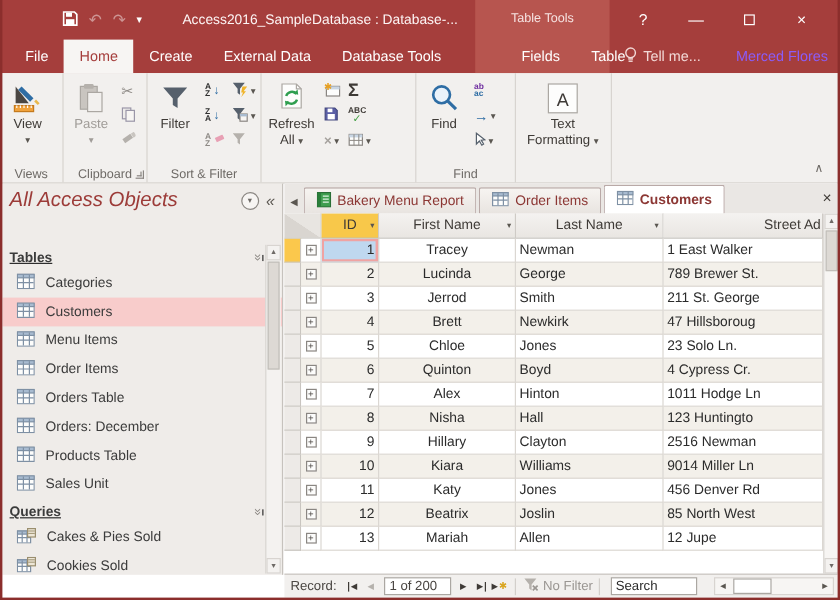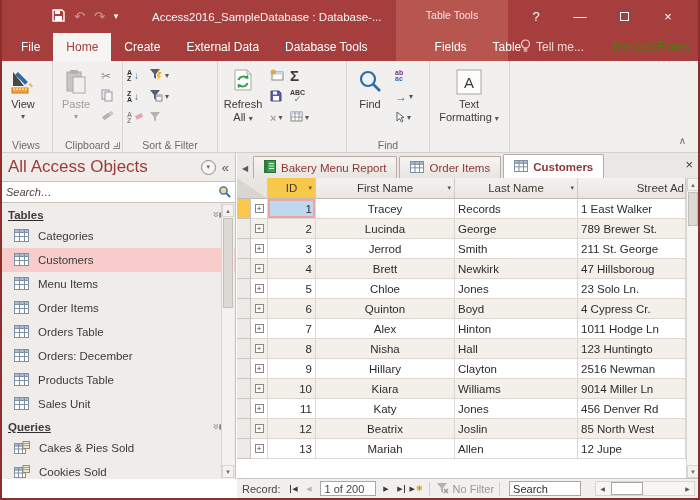--- a/index.html
+++ b/index.html
@@ -26,21 +26,21 @@
   .win-title{position:absolute;left:152px;top:0;height:33px;display:flex;align-items:center;font-size:11.5px;color:#FDF5F5;white-space:nowrap;}
   .ctx-title{position:absolute;left:396px;top:0;width:112px;height:30px;display:flex;align-items:center;justify-content:center;font-size:10.5px;color:#F6E3E2;}
   .winbtns{position:absolute;right:10px;top:0;height:33px;display:flex;align-items:center;gap:0;}
   .winbtn{width:44px;height:33px;display:flex;align-items:center;justify-content:center;color:#fff;font-size:13px;cursor:default;}
   .winbtn .maxbox{width:9px;height:9px;border:1px solid #fff;display:inline-block;}
   .tabrow{position:absolute;left:0;top:33px;width:700px;height:28px;display:flex;align-items:stretch;color:#fff;}
   .rtab{padding:0 13px;display:flex;align-items:center;font-size:12px;white-space:nowrap;cursor:default;text-align:center;}
   .rtab.active{background:#F7F5F3;color:var(--red);}
   .rtab.ctx1{margin-left:41px;}
   .tellme{position:absolute;left:520px;top:33px;height:28px;display:flex;align-items:center;gap:5px;color:#F2D8D6;font-size:12px;}
-  .account{position:absolute;right:10px;top:33px;height:28px;display:flex;align-items:center;color:#4d7c0f;font-size:12px;}
+  .account{position:absolute;right:10px;top:33px;height:28px;display:flex;align-items:center;color:#8b5cf6;font-size:12px;}
 
   
   .ribbon{position:absolute;left:0;top:61px;width:700px;height:92px;background:var(--ribbonbg);border-bottom:1px solid #D3CFCB;display:flex;}
   .rgroup{position:relative;border-right:1px solid #D8D4D0;padding:2px 1px 15px 1px;display:flex;align-items:flex-start;}
   .rgroup:last-child{border-right:none;}
   .glabel{position:absolute;bottom:1px;left:0;right:0;text-align:center;font-size:10.5px;color:#6E6A66;white-space:nowrap;}
   .bigbtn{display:flex;flex-direction:column;align-items:center;justify-content:flex-start;width:44px;padding-top:3px;cursor:default;}
   .bigbtn .icon{height:32px;display:flex;align-items:center;justify-content:center;}
   .bigbtn .blabel{font-size:11px;color:#3E3A36;text-align:left;line-height:1.2;}
   .bigbtn .dd{font-size:8px;color:#5A5650;line-height:1;margin-top:2px;}
@@ -56,21 +56,21 @@
   .sigma{font-size:15px;font-weight:bold;color:#3E3A36;line-height:1;}
   .abc-ic{display:flex;flex-direction:column;align-items:center;line-height:6px;}
   .abc-ic .t{font-size:7px;font-weight:bold;color:#3E3A36;}
   .abc-ic .c{color:#3F9E3F;font-size:9px;line-height:7px;}
   .xgray{color:#A5A19D;font-size:11px;font-weight:bold;}
   .goarrow{color:#2E6DA4;font-size:12px;font-weight:bold;line-height:1;}
   .azcol{color:#2E6DA4;font-size:10px;line-height:1;}
 
   
   .navpane{position:absolute;left:2px;top:153px;width:234px;height:326px;background:#EFECE9;border-right:1px solid #C6C2BD;}
-  .nav-title{height:28px;display:flex;align-items:center;padding:0 6px;}
+  .nav-title{height:28px;display:flex;align-items:center;padding:0 6px;font-style:italic;}
   .nav-title .t{font-size:17px;color:#9C3B38;flex:1;white-space:nowrap;}
   .nav-title .circ{width:15px;height:15px;border:1px solid #8A8682;border-radius:50%;display:flex;align-items:center;justify-content:center;font-size:7px;color:#6E6A66;background:#F7F5F3;margin-right:6px;}
   .nav-title .dbl{font-size:13px;color:#5A5650;}
   .nav-search{height:22px;border-top:1px solid #C6C2BD;border-bottom:1px solid #C6C2BD;background:#fff;display:flex;align-items:center;position:relative;}
   .nav-search input{flex:1;border:none;outline:none;font-family:inherit;font-size:11px;font-style:italic;padding:0 4px;color:#3E3A36;background:transparent;}
   .nav-search input::placeholder{color:#4A4642;font-style:italic;opacity:1;}
   .nav-list{position:absolute;left:0;top:51px;right:0;bottom:0;overflow:hidden;}
   .nav-group-h{height:20px;display:flex;align-items:center;padding:2px 18px 0 6px;text-decoration:underline;}
   .nav-group-h .gt{font-weight:bold;font-size:11.5px;color:#3B3B3B;flex:1;}
   .chev-up{display:inline-block;transform:rotate(-90deg);font-size:11px;color:#8A8682;letter-spacing:-1px;}
@@ -87,21 +87,21 @@
   .dt-scroll{width:16px;height:20px;display:flex;align-items:center;justify-content:center;font-size:8px;color:#5A5650;}
   .dtab{height:22px;display:flex;align-items:center;gap:5px;padding:0 10px;border:1px solid #B9A9A7;border-bottom:none;border-radius:2px 2px 0 0;background:linear-gradient(#F7F4F1,#E8E4E0);margin-right:2px;font-size:11.5px;color:#8C3734;white-space:nowrap;cursor:default;}
   .dtab.active{background:#FFFFFF;font-weight:bold;height:24px;}
   .dt-close{position:absolute;right:5px;top:4px;font-size:13px;color:#3E3A36;cursor:default;}
   .ds-hdr{position:absolute;left:0;top:25px;right:12px;height:21px;display:flex;}
   .hcell{background:linear-gradient(var(--hdrbg1),var(--hdrbg2));border-right:1px solid #CFCBC6;border-bottom:1px solid #BFBBB6;display:flex;align-items:center;justify-content:center;font-size:11.5px;color:#3E3A36;position:relative;}
   .hcell .dd{position:absolute;right:3px;font-size:7px;color:#5A5650;}
   .hcell.corner{background:linear-gradient(to top right,#D9D5D0 49%,#E8E5E1 50%);}
   .hcell.id-sel{background:var(--gold);}
   .hcell.street{justify-content:flex-end;padding-right:1px;overflow:hidden;}
-  .c-sel{width:14px;} .c-plus{width:17px;} .c-id{width:48px;} .c-fn{width:139px;justify-content:center;} .c-ln{width:123px;} .c-st{flex:1;}
+  .c-sel{width:14px;} .c-plus{width:17px;} .c-id{width:48px;} .c-fn{width:114px;justify-content:center;} .c-ln{width:123px;} .c-st{flex:1;}
   .ds-body{position:absolute;left:0;top:46px;right:12px;bottom:20px;}
   .ds-row{height:20px;display:flex;background:#fff;}
   .ds-row.alt{background:#F3F0EA;}
   .ds-row .cell{border-right:1px solid var(--grid);border-bottom:1px solid var(--grid);display:flex;align-items:center;padding:0 3px;font-size:11.5px;color:#2B2B2B;white-space:nowrap;overflow:hidden;}
   .ds-row .sel{background:#EDEAE7;border-right:1px solid #C9C5C0;border-bottom:1px solid #C9C5C0;}
   .ds-row .sel.current{background:#FBC84C;}
   .ds-row .plusc{justify-content:center;background:inherit;}
   .plusbox{width:9px;height:9px;border:1px solid #8A8682;background:#FDFDFC;font-size:8px;line-height:7px;text-align:center;color:#4A4642;}
   .ds-row .num{justify-content:flex-end;}
   .ds-row .cell.active-cell{background:#BFD8EF;box-shadow:inset 0 0 0 2px #F0A3A2;}
@@ -233,20 +233,28 @@
                 <rect x="1" y="6" width="8" height="4" transform="rotate(-35 1 6)" fill="#B5B1AC"></rect>
                 <rect x="8" y="1.5" width="3" height="4" transform="rotate(-35 8 1.5)" fill="#C9C5C0"></rect>
               </svg></span>
           </div>
       </div>
       <div class="glabel">Clipboard</div>
       <div class="gl-launcher"></div>
     </div>
 
     <div class="rgroup" style="width:95px;">
+      <div class="bigbtn">
+        <span class="icon">
+          <svg width="24" height="22" viewBox="0 0 24 22">
+              <polygon points="2,2 22,2 14,11 14,19 10,16.5 10,11" fill="#56606C"></polygon>
+            </svg>
+        </span>
+        <span class="blabel">Filter</span>
+      </div>
       <div class="scol">
         <div class="sbtn">
           <span class="tiny2">
               <span>A</span>
               <span>Z</span>
             </span>
           <span class="azcol">↓</span>
         </div>
         <div class="sbtn">
           <span class="tiny2">
@@ -393,29 +401,20 @@
     <div class="rgroup" style="flex:1;border-right:none;"></div>
     <span class="ribbon-collapse">∧</span>
   </div>
 
   <div class="navpane">
     <div class="nav-title">
       <span class="t">All Access Objects</span>
       <span class="circ">▾</span>
       <span class="dbl">«</span>
     </div>
-    <div class="nav-search">
-      <input type="text" placeholder="Search…" style="">
-      <span style="margin-right:4px;">
-        <svg width="13" height="13" viewBox="0 0 13 13">
-            <circle cx="5.5" cy="5.5" r="3.6" fill="#F4D78A" stroke="#2E6DA4" stroke-width="1.4"></circle>
-            <line x1="8.2" y1="8.2" x2="12" y2="12" stroke="#2E6DA4" stroke-width="1.8"></line>
-          </svg>
-      </span>
-    </div>
     <div class="nav-list">
         <div class="nav-group-h">
           <span class="gt">Tables</span>
           <span class="chev-up">«</span>
         </div>
         <div class="nav-item">
           <span><svg width="15" height="13" viewBox="0 0 15 13">
               <rect x="0.5" y="0.5" width="14" height="12" fill="#FDFDFC" stroke="#7E90A4"></rect>
               <rect x="0.5" y="0.5" width="14" height="3" fill="#A8BBD0" stroke="#7E90A4"></rect>
               <path d="M5.5 1v11 M10.5 1v11 M1 7.5h13" stroke="#7E90A4" stroke-width="1"></path>
@@ -560,21 +559,21 @@
     </div>
 
     <div class="ds-body">
         <div class="ds-row">
           <div class="c-sel sel current"></div>
           <div class="cell c-plus plusc">
             <span class="plusbox">+</span>
           </div>
           <div class="cell c-id num active-cell">1</div>
           <div class="cell c-fn">Tracey</div>
-          <div class="cell c-ln">Records</div>
+          <div class="cell c-ln">Newman</div>
           <div class="cell c-st">1 East Walker</div>
         </div>
         <div class="ds-row alt">
           <div class="c-sel sel"></div>
           <div class="cell c-plus plusc">
             <span class="plusbox">+</span>
           </div>
           <div class="cell c-id num">2</div>
           <div class="cell c-fn">Lucinda</div>
           <div class="cell c-ln">George</div>

